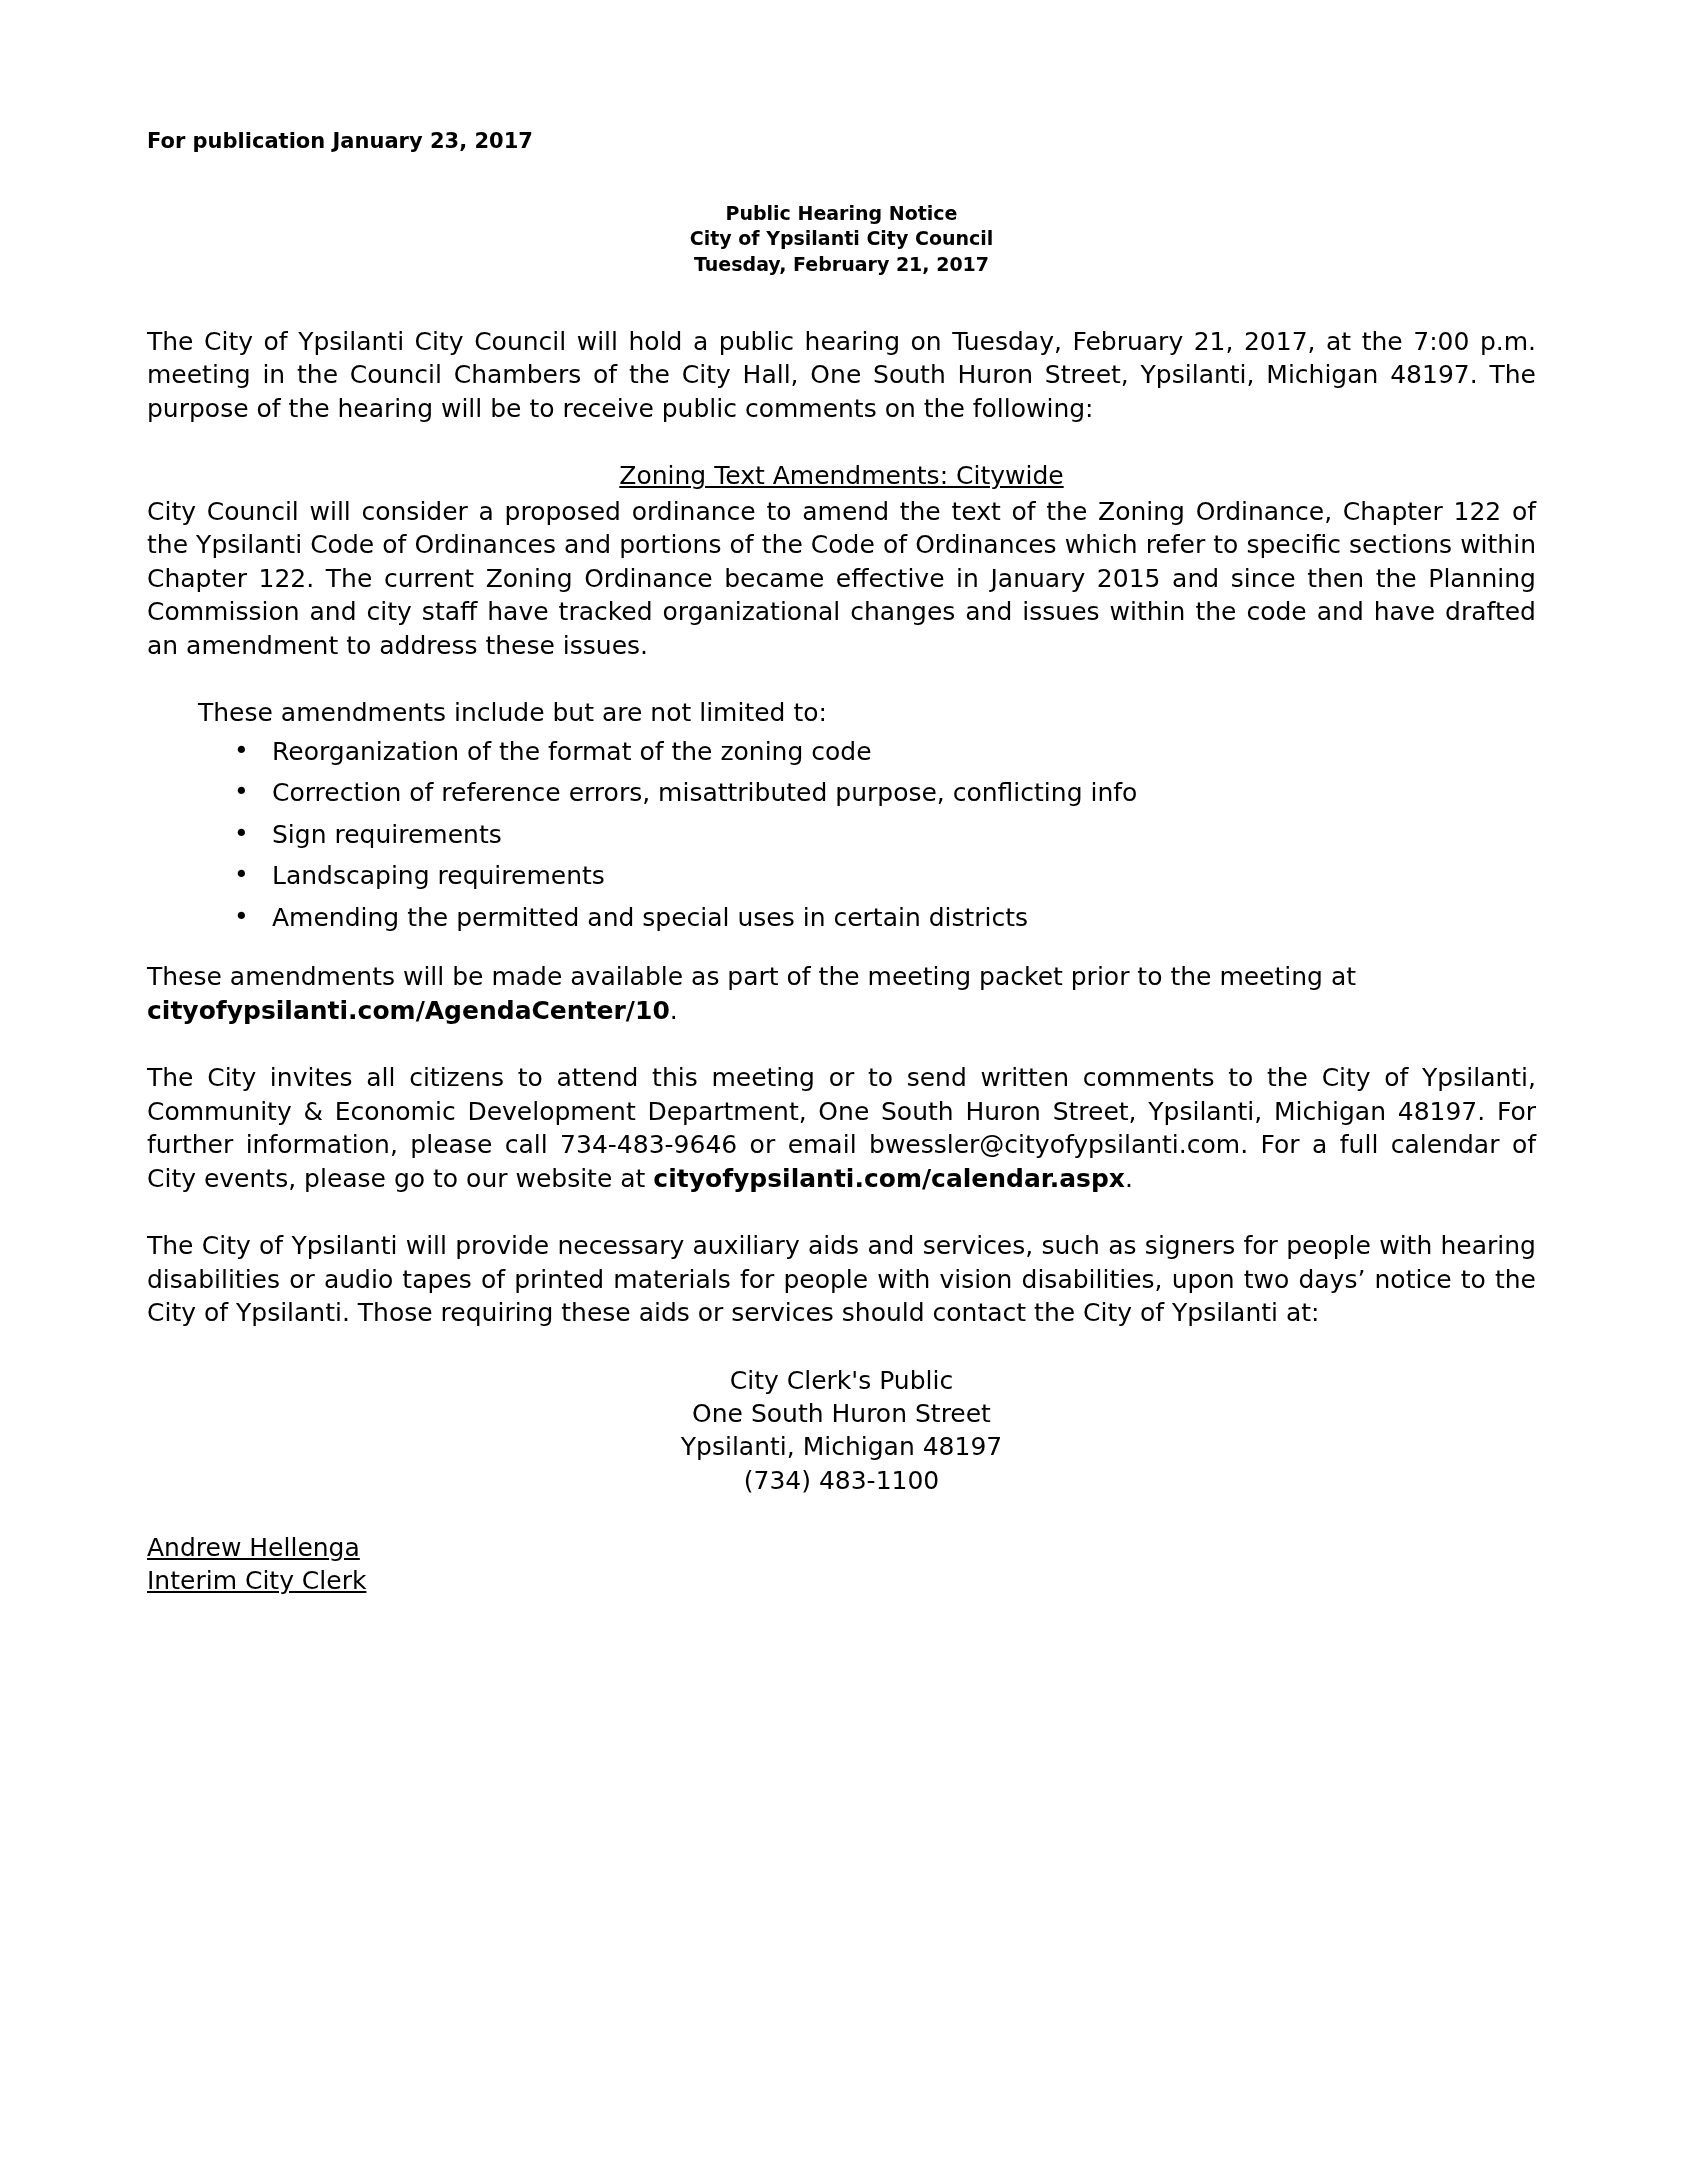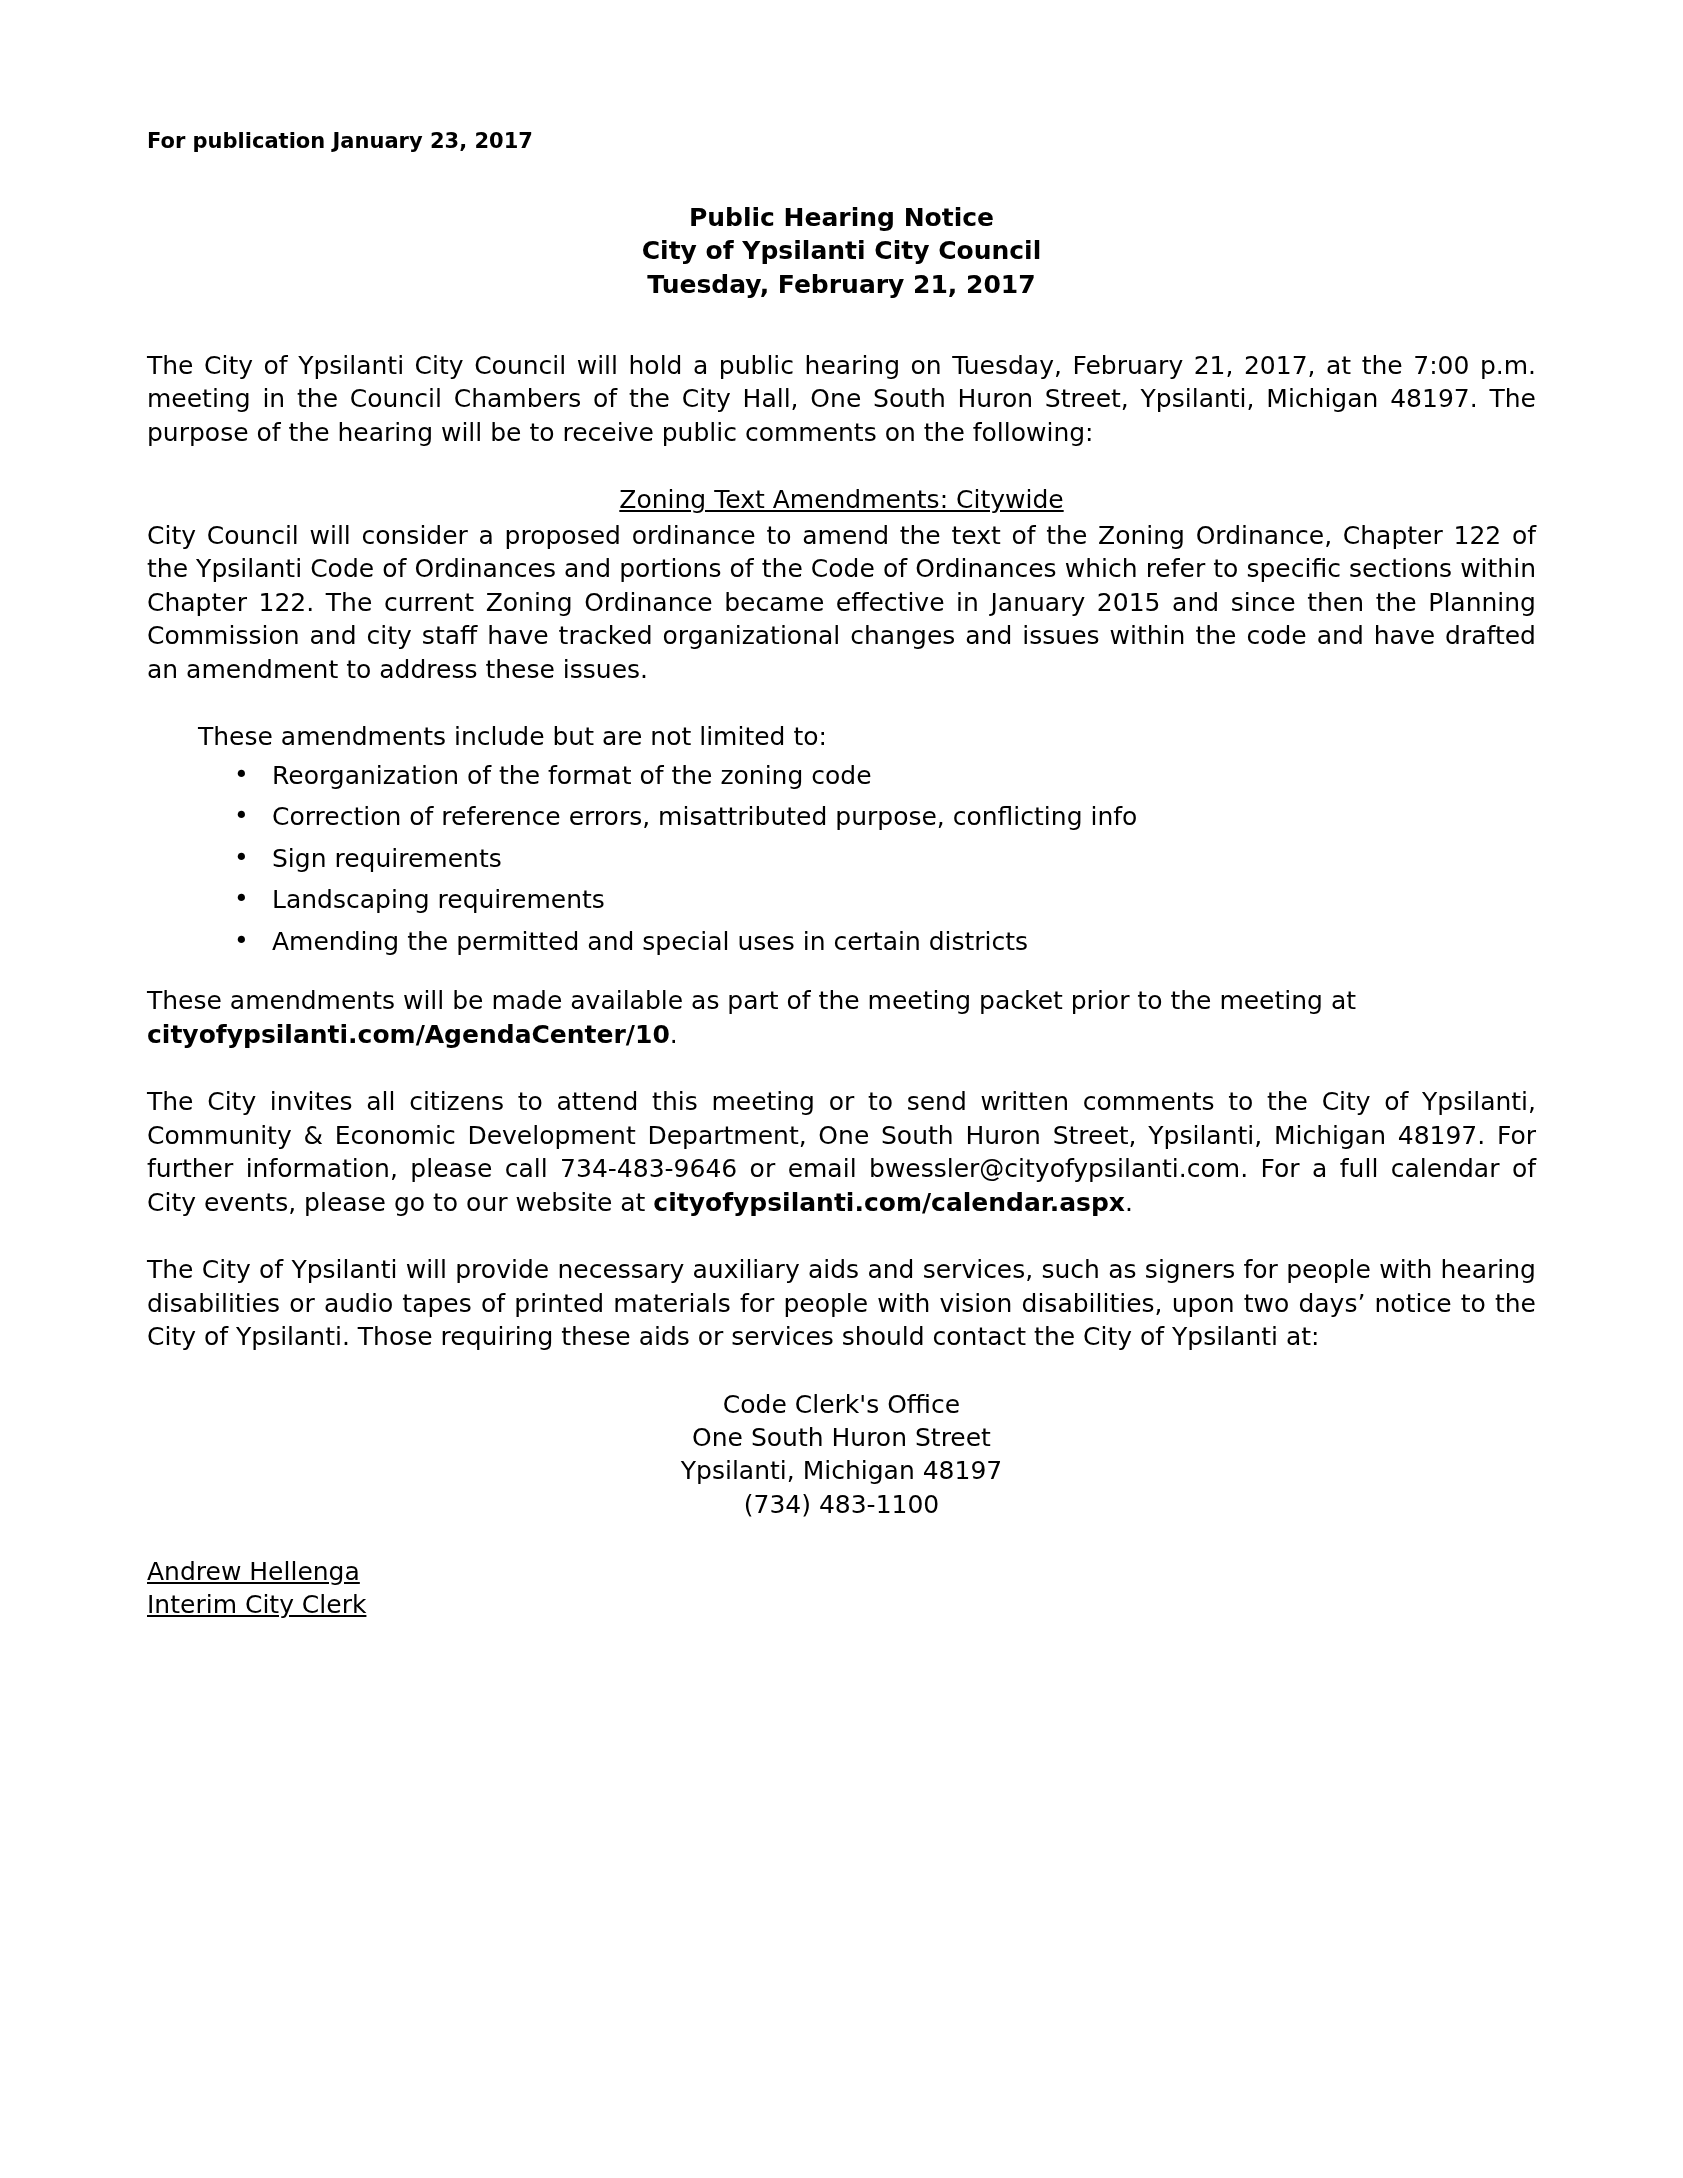--- a/index.html
+++ b/index.html
@@ -26,21 +26,21 @@
     line-height: 1.34;
   }
   .pub-line {
     font-weight: bold;
     font-size: 21px;
     margin-bottom: 46px;
   }
   .title-block {
     text-align: center;
     font-weight: bold;
-    font-size: 25px;
+    font-size: 19px;
     line-height: 1.33;
     margin-bottom: 48px;
   }
   .title-block div {
     white-space: nowrap;
   }
   p.para {
     margin: 0 0 34px 0;
     text-align: justify;
   }
@@ -120,21 +120,21 @@
       <li>Amending the permitted and special uses in certain districts</li>
     </ul>
 
     <p class="para nojustify"><span>These amendments will be made available as part of the meeting packet prior to the meeting at </span><span class="bold">cityofypsilanti.com/AgendaCenter/10</span><span>.</span></p>
 
     <p class="para"><span>The City invites all citizens to attend this meeting or to send written comments to the City of Ypsilanti, Community &amp; Economic Development Department, One South Huron Street, Ypsilanti, Michigan 48197.  For further information, please call 734-483-9646 or email bwessler@cityofypsilanti.com.  For a full calendar of City events, please go to our website at </span><span class="bold">cityofypsilanti.com/calendar.aspx</span><span>.</span></p>
 
     <p class="para">The City of Ypsilanti will provide necessary auxiliary aids and services, such as signers for people with hearing disabilities or audio tapes of printed materials for people with vision disabilities, upon two days’ notice to the City of Ypsilanti. Those requiring these aids or services should contact the City of Ypsilanti at:</p>
 
     <div class="center-block">
-      <div>Code Clerk's Office</div>
+      <div>City Clerk's Public</div>
       <div>One South Huron Street</div>
       <div>Ypsilanti, Michigan 48197</div>
       <div>(734) 483-1100</div>
     </div>
 
     <div class="signature">
       <div>Andrew Hellenga</div>
       <div>Interim City Clerk</div>
     </div>
 

